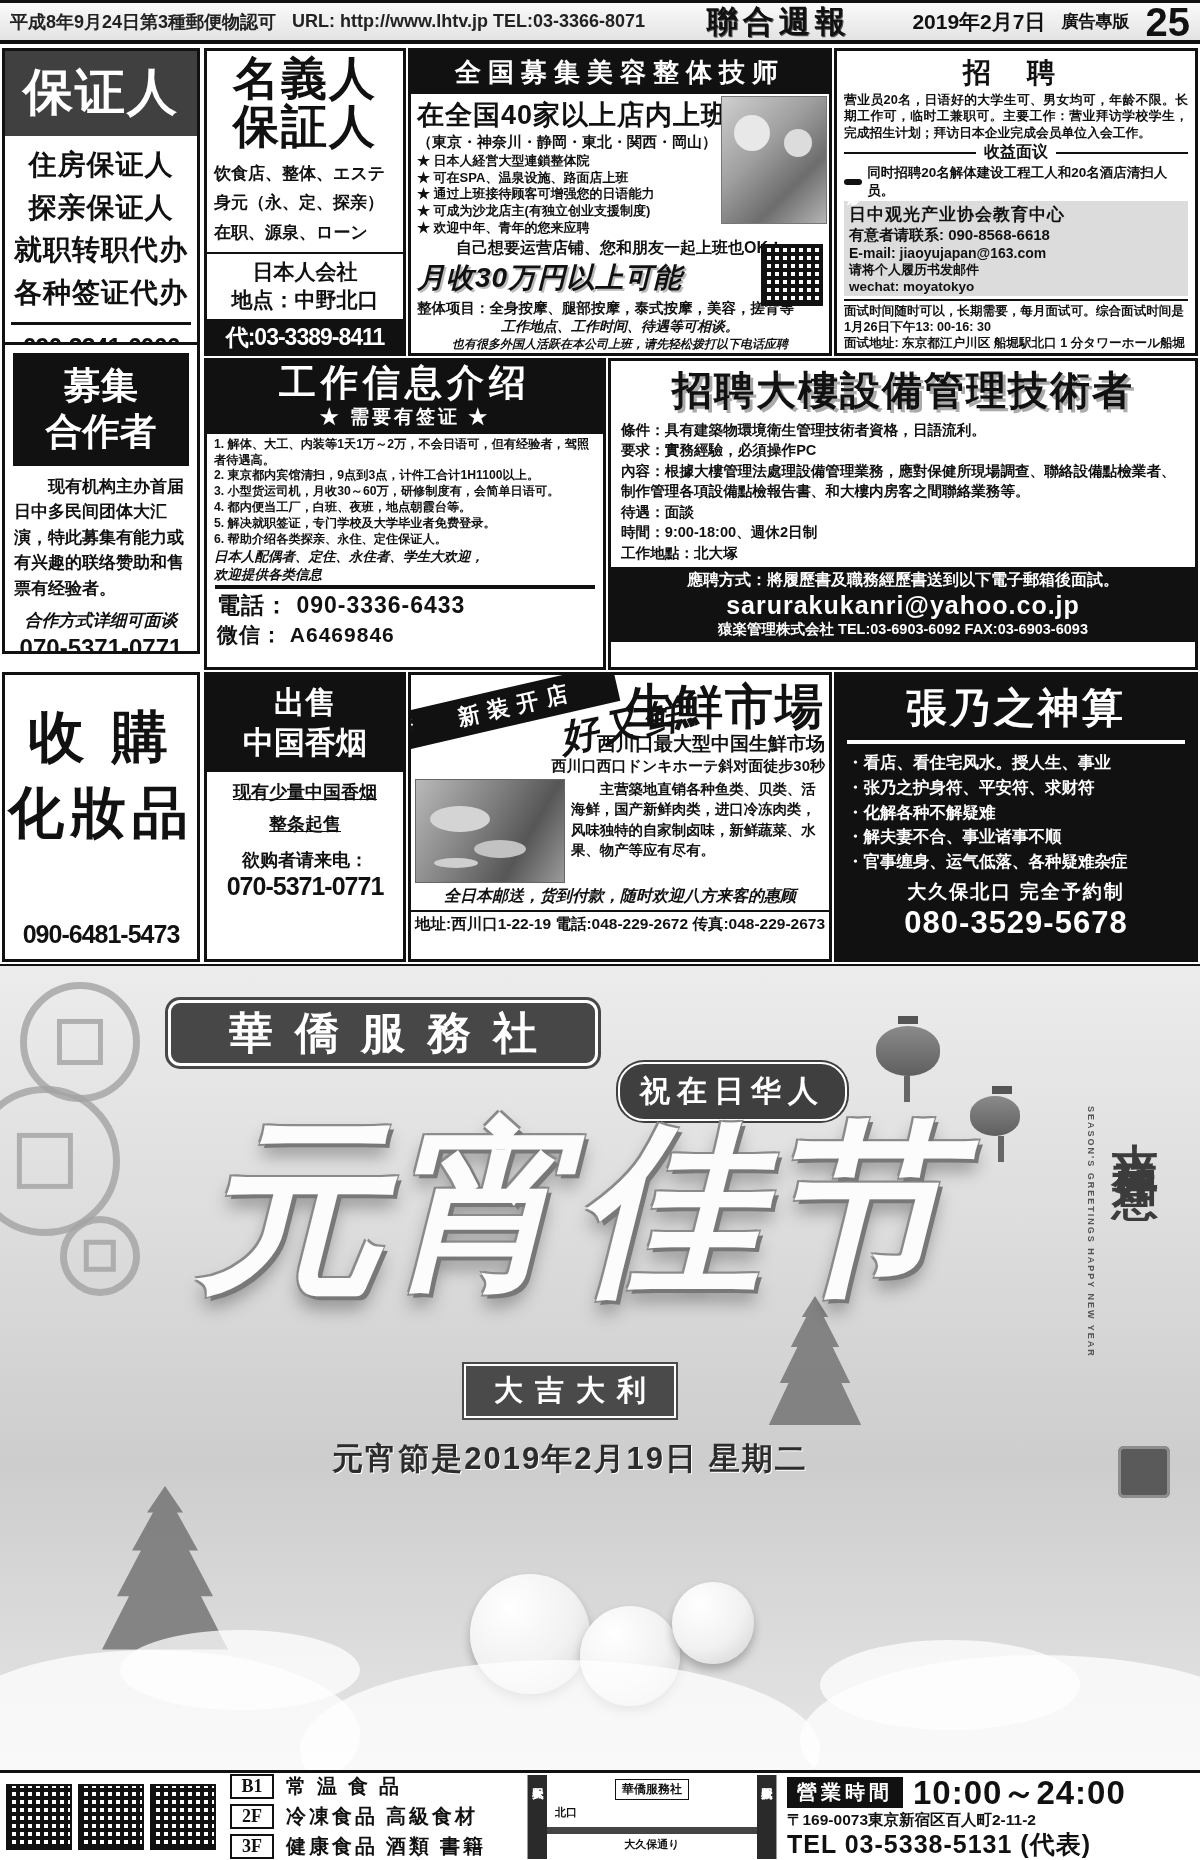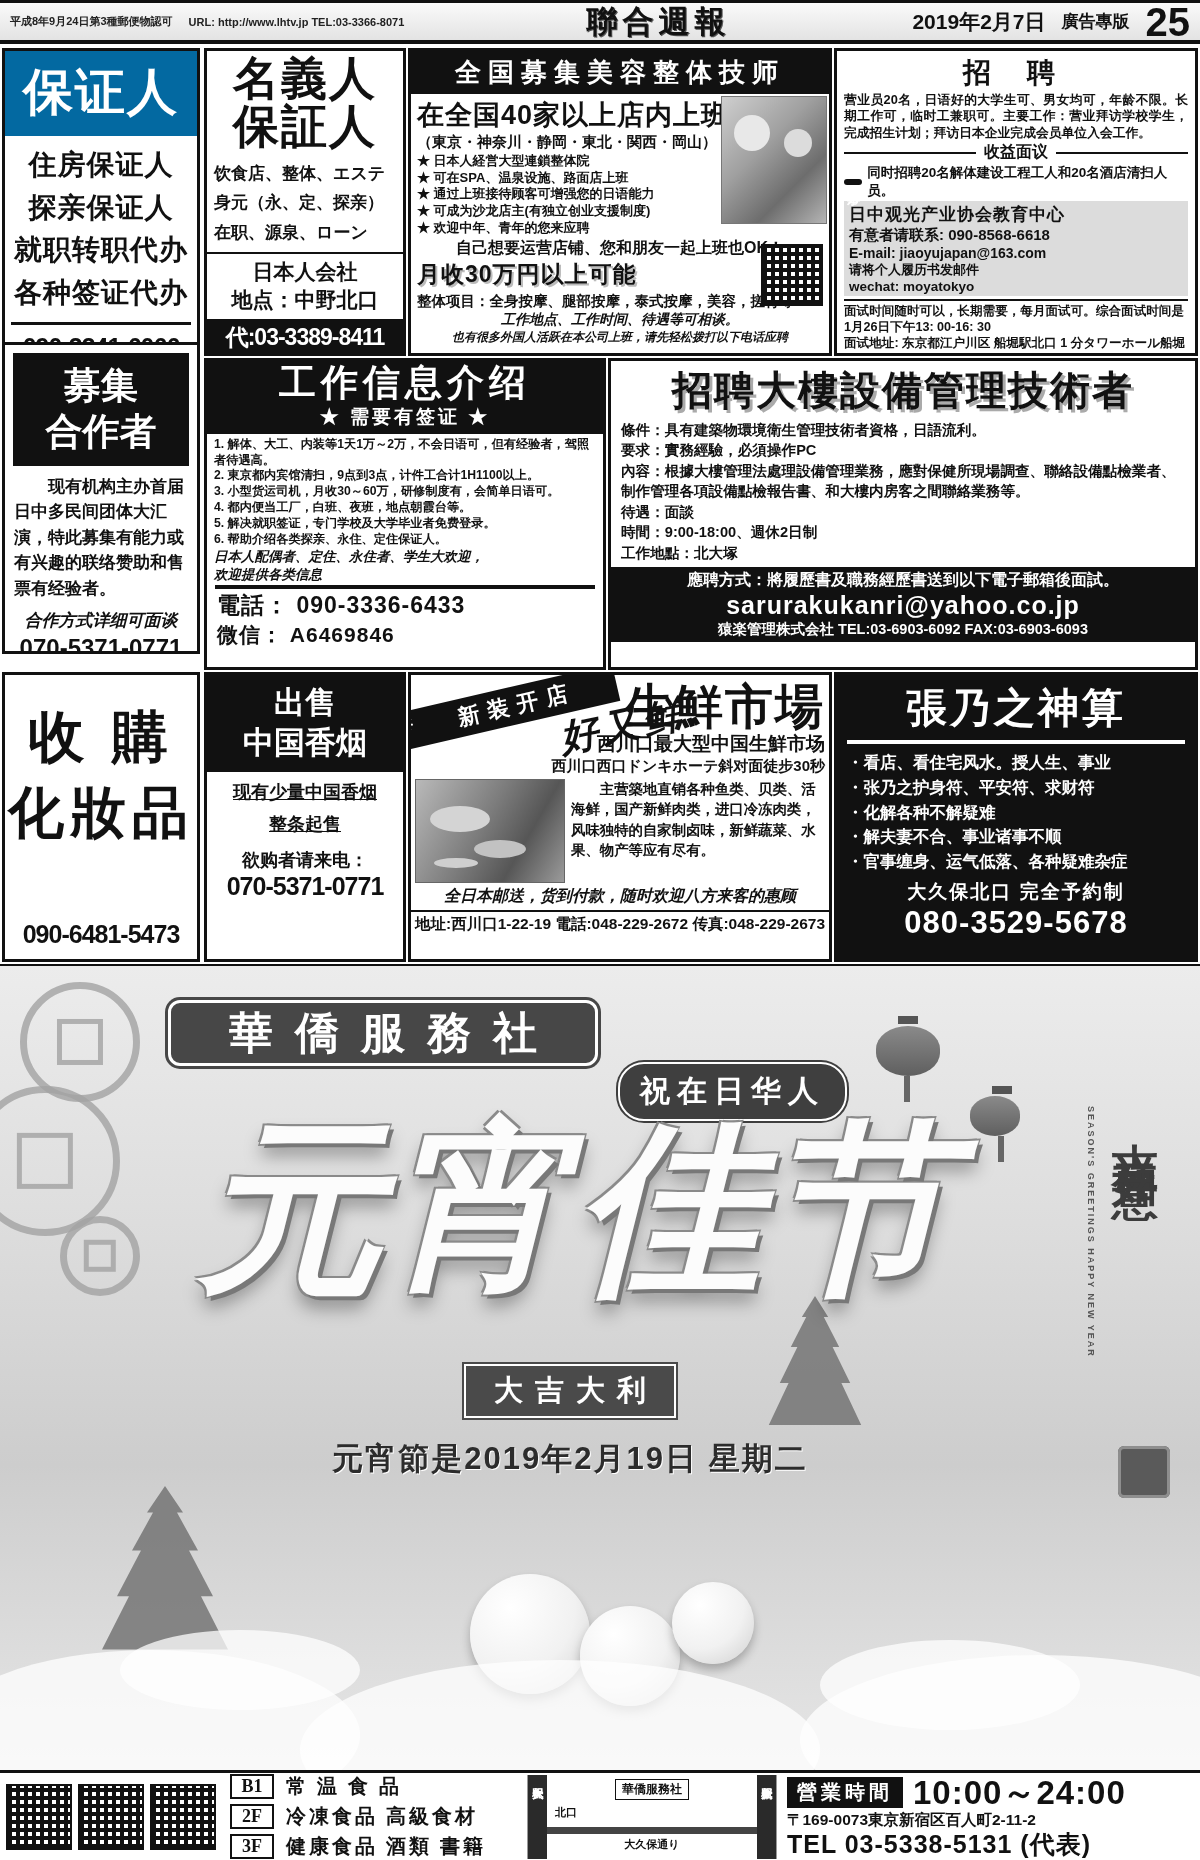--- a/index.html
+++ b/index.html
@@ -4,32 +4,32 @@
 <style>
   * { margin:0; padding:0; box-sizing:border-box; }
   body { background:#888; font-family:"Liberation Sans", sans-serif; }
   .page { position:relative; width:1200px; height:1860px; background:#fff; margin:0 auto; color:#111; overflow:hidden; }
 
   
   .masthead-bar { position:absolute; left:0; top:0; width:1200px; height:44px;
     border-top:3px solid #111; border-bottom:4px solid #111;
     background:linear-gradient(180deg,#fafafa,#e3e3e3);
     display:flex; align-items:center; padding:0 10px; gap:16px; }
-  .mh-small { font-size:11px; font-weight:700; color:#222; white-space:nowrap; }
+  .mh-small { font-size:18px; font-weight:700; color:#222; white-space:nowrap; }
   .mh-title { font-size:31px; font-weight:900; letter-spacing:5px; margin:0 auto;
     font-family:"DejaVu Sans", sans-serif; text-shadow:1px 1px 0 #555; }
   .mh-date { font-size:21px; font-weight:700; white-space:nowrap; }
   .mh-edition { font-size:17px; font-weight:900; white-space:nowrap; }
   .mh-page { font-size:40px; font-weight:900; line-height:1; }
 
   
   .ad { position:absolute; border:3px solid #111; background:#fff; overflow:hidden; }
 
   
-  .g-title { background:#0369a1; color:#fff; text-align:center; font-size:50px; font-weight:900; padding:8px 0 10px; letter-spacing:2px; }
+  .g-title { background:#404040; color:#fff; text-align:center; font-size:50px; font-weight:900; padding:8px 0 10px; letter-spacing:2px; }
   .g-lines { padding:8px 4px 4px; }
   .g-line { font-size:28px; font-weight:900; text-align:center; line-height:1.52; letter-spacing:1px; }
   .g-phone { border-top:3px solid #111; margin:4px 6px 0; text-align:center; font-size:25px; font-weight:900; padding-top:8px; letter-spacing:-1px; }
 
   
   .n-title { text-align:center; font-size:46px; font-weight:900; line-height:1.04; padding-top:4px; letter-spacing:2px; }
   .n-lines { padding:8px 7px 4px; border-bottom:2px solid #111; }
   .n-line { font-size:17px; font-weight:900; line-height:1.75; }
   .n-company { text-align:center; font-family:"Liberation Serif", serif; font-size:21px; font-weight:700; margin-top:4px; }
   .n-loc { text-align:center; font-family:"Liberation Serif", serif; font-size:21px; font-weight:700; }
@@ -40,21 +40,21 @@
   .b-body { position:relative; padding:3px 6px; }
   .b-headline { font-size:27px; font-weight:900; letter-spacing:1px; }
   .b-regions { font-size:15px; font-weight:700; }
   .b-stars { margin-top:1px; width:300px; }
   .b-star { font-size:13px; font-weight:700; line-height:1.28; white-space:nowrap; }
   .b-photo { position:absolute; right:2px; top:2px; width:106px; height:128px;
     background:linear-gradient(135deg,#cfcfcf 0%,#9f9f9f 40%,#6d6d6d 70%,#b5b5b5 100%);
     border:1px solid #777; }
   .b-photo::after { content:""; position:absolute; left:12px; top:18px; width:36px; height:36px; border-radius:50%; background:#e8e8e8; box-shadow:46px 10px 0 -4px #dcdcdc; }
   .b-note { font-size:16px; font-weight:900; text-align:center; margin-top:2px; }
-  .b-salary { font-size:23px; font-weight:900; letter-spacing:1px; text-shadow:2px 2px 0 #bbb; white-space:nowrap; }
+  .b-salary { font-size:28px; font-weight:900; letter-spacing:1px; text-shadow:2px 2px 0 #bbb; white-space:nowrap;font-style:italic; }
   .b-qr { position:absolute; right:6px; top:150px; width:62px; height:62px; border:2px solid #111;
     background-image:repeating-linear-gradient(0deg,#111 0 4px,transparent 4px 8px),repeating-linear-gradient(90deg,#111 0 4px,#fff 4px 8px); }
   .b-projects { font-size:14.5px; font-weight:900; margin-top:2px; }
   .b-negot { font-family:"DejaVu Serif", serif; font-style:italic; font-size:14px; font-weight:700; text-align:center; }
   .b-foreign { font-family:"DejaVu Serif", serif; font-style:italic; font-size:12px; font-weight:700; text-align:center; }
 
   
   .r-pad { padding:3px 7px; }
   .r-title { text-align:center; font-size:28px; font-weight:900; letter-spacing:14px; }
   .r-body { font-size:12.8px; font-weight:700; line-height:1.28; text-align:justify; }

